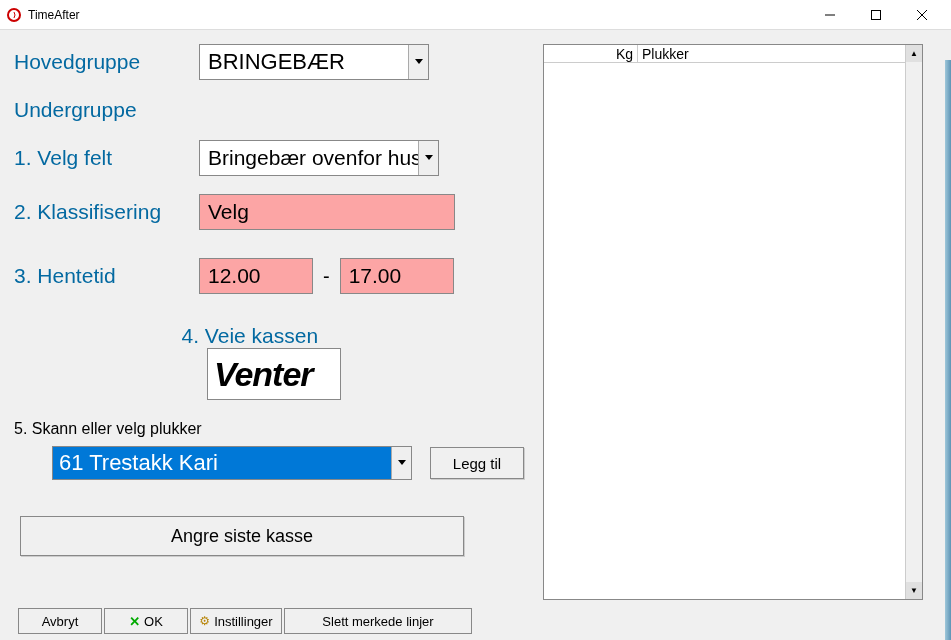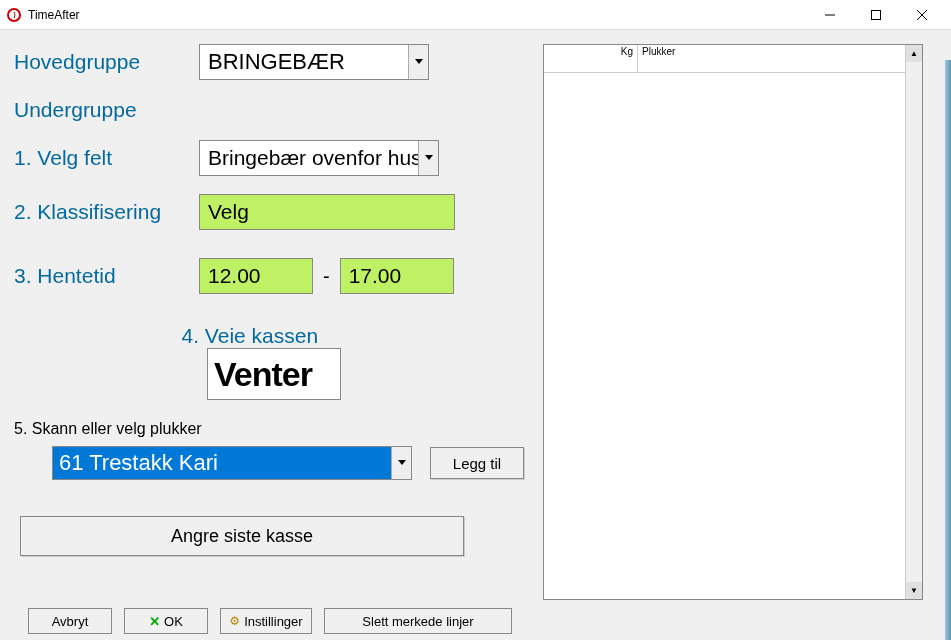--- a/index.html
+++ b/index.html
@@ -88,21 +88,21 @@
       background: #efefef;
     }
     .dropdown .arrow svg { width: 8px; height: 6px; }
 
     .dd-main .value { width: 208px; }
     .dd-sub .value { width: 208px; }
     .dd-field .value { width: 218px; font-size: 21px; }
 
     .textbox {
       border: 1px solid #888;
-      background: #bef264;
+      background: #fca5a5;
       height: 36px;
       font-size: 21px;
       padding: 2px 8px;
       display: flex;
       align-items: center;
     }
     .tb-klass { width: 256px; }
 
     .time-row .textbox { width: 114px; font-size: 21px; }
     .time-dash { margin: 0 10px; font-size: 20px; }
@@ -113,20 +113,21 @@
       height: 52px;
       width: 134px;
       font-size: 34px;
       font-weight: bold;
       padding: 0 6px;
       display: flex;
       align-items: center;
       font-family: Arial, sans-serif;
       letter-spacing: -1px;
       overflow: hidden;
+      font-style: italic;
     }
 
     .section5-label {
       font-size: 16px;
       margin-top: 20px;
       margin-bottom: 8px;
     }
 
     .plukker-row {
       display: flex;
@@ -184,24 +185,24 @@
     .list-panel {
       position: absolute;
       right: 28px;
       top: 14px;
       width: 380px;
       height: 556px;
       background: #fff;
       border: 1px solid #888;
     }
     .list-header {
-      height: 28px;
+      height: 18px;
       display: flex;
       border-bottom: 1px solid #ccc;
-      font-size: 10px;
+      font-size: 14px;
     }
     .list-header .col {
       border-right: 1px solid #ccc;
       padding: 1px 4px;
       text-align: right;
     }
     .list-header .col-kg { width: 94px; }
     .list-header .col-plukker { flex: 1; text-align: left; padding-left: 4px; }
     .scrollbar-v {
       position: absolute;
@@ -214,23 +215,23 @@
       height: 17px;
       background: #e0e0e0;
       display: flex; align-items: center; justify-content: center;
       font-size: 8px;
     }
     .scrollbar-v .sbtn.bottom { position: absolute; bottom: 0; left: 0; right: 0; }
 
     .bottom-toolbar {
       position: absolute;
       bottom: 6px;
-      left: 28px;
-      display: flex;
-      gap: 12px;
+      left: 18px;
+      display: flex;
+      gap: 2px;
     }
     .tbtn {
       border: 1px solid #888;
       background: #f0f0f0;
       height: 26px;
       display: flex;
       align-items: center;
       justify-content: center;
       padding: 0 14px;
       font-size: 13px;

